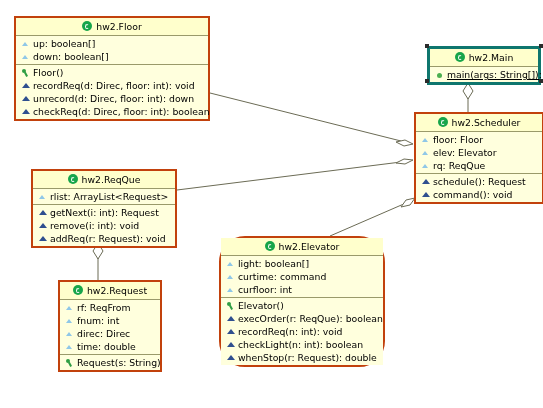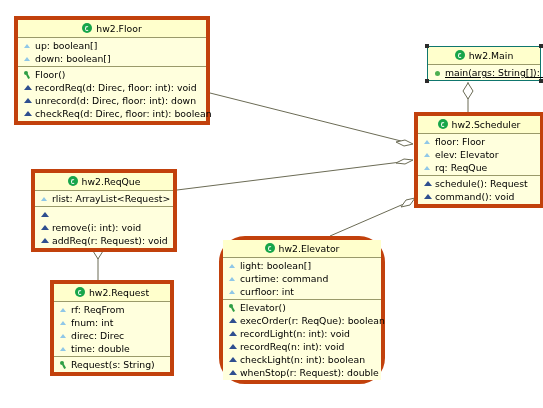--- a/index.html
+++ b/index.html
@@ -21,21 +21,21 @@
     position: absolute;
     left: 0;
     top: 0;
     width: 543px;
     height: 408px;
     pointer-events: none;
   }
   .umlclass {
     position: absolute;
     box-sizing: border-box;
-    border: 4px solid #c2410c;
+    border: 2px solid #c2410c;
     background: #ffffdd;
     font-size: 9.3px;
     color: #000000;
     z-index: 5;
   }
   .cls-header {
     background: #ffffcc;
     border-bottom: 1px solid #9a9a6a;
     text-align: center;
     padding: 2px 4px 3px 4px;
@@ -159,21 +159,21 @@
     top: 2.5px;
     width: 4px;
     height: 5px;
     border: 1.4px solid #ffffff;
     border-right-color: transparent;
     border-radius: 50%;
     box-sizing: border-box;
   }
   
   .selected {
-    border: 1px solid #0f766e;
+    border: 3px solid #0f766e;
   }
   .handle {
     position: absolute;
     width: 4px;
     height: 4px;
     background: #2b2b2b;
     z-index: 20;
   }
 </style>
 </head>
@@ -281,32 +281,33 @@
         <div class="cls-header"><span class="ic-class"></span><span class="ctext">hw2.ReqQue</span></div>
         <div class="cls-section">
           <div class="member">
             <span class="ic ic-field"></span>
             <span class="mlabel">rlist: ArrayList&lt;Request&gt;</span>
           </div>
         </div>
         <div class="cls-section">
           <div class="member">
             <span class="ic ic-method"></span>
+            <span class="mlabel">getNext(i: int): Request</span>
           </div>
           <div class="member">
             <span class="ic ic-method"></span>
             <span class="mlabel">remove(i: int): void</span>
           </div>
           <div class="member">
             <span class="ic ic-method"></span>
             <span class="mlabel">addReq(r: Request): void</span>
           </div>
         </div>
       </div>
-      <div class="umlclass" style="left: 50px; top: 280px; width: 124px;">
+      <div class="umlclass" style="left: 58px; top: 280px; width: 104px;">
         <div class="cls-header"><span class="ic-class"></span><span class="ctext">hw2.Request</span></div>
         <div class="cls-section">
           <div class="member">
             <span class="ic ic-field"></span>
             <span class="mlabel">rf: ReqFrom</span>
           </div>
           <div class="member">
             <span class="ic ic-field"></span>
             <span class="mlabel">fnum: int</span>
           </div>
@@ -343,24 +344,20 @@
           </div>
         </div>
         <div class="cls-section">
           <div class="member">
             <span class="ic ic-ctor"></span>
             <span class="mlabel">Elevator()</span>
           </div>
           <div class="member">
             <span class="ic ic-method"></span>
             <span class="mlabel">execOrder(r: ReqQue): boolean</span>
-          </div>
-          <div class="member">
-            <span class="ic ic-method"></span>
-            <span class="mlabel">recordLight(n: int): void</span>
           </div>
           <div class="member">
             <span class="ic ic-method"></span>
             <span class="mlabel">recordReq(n: int): void</span>
           </div>
           <div class="member">
             <span class="ic ic-method"></span>
             <span class="mlabel">checkLight(n: int): boolean</span>
           </div>
           <div class="member">

